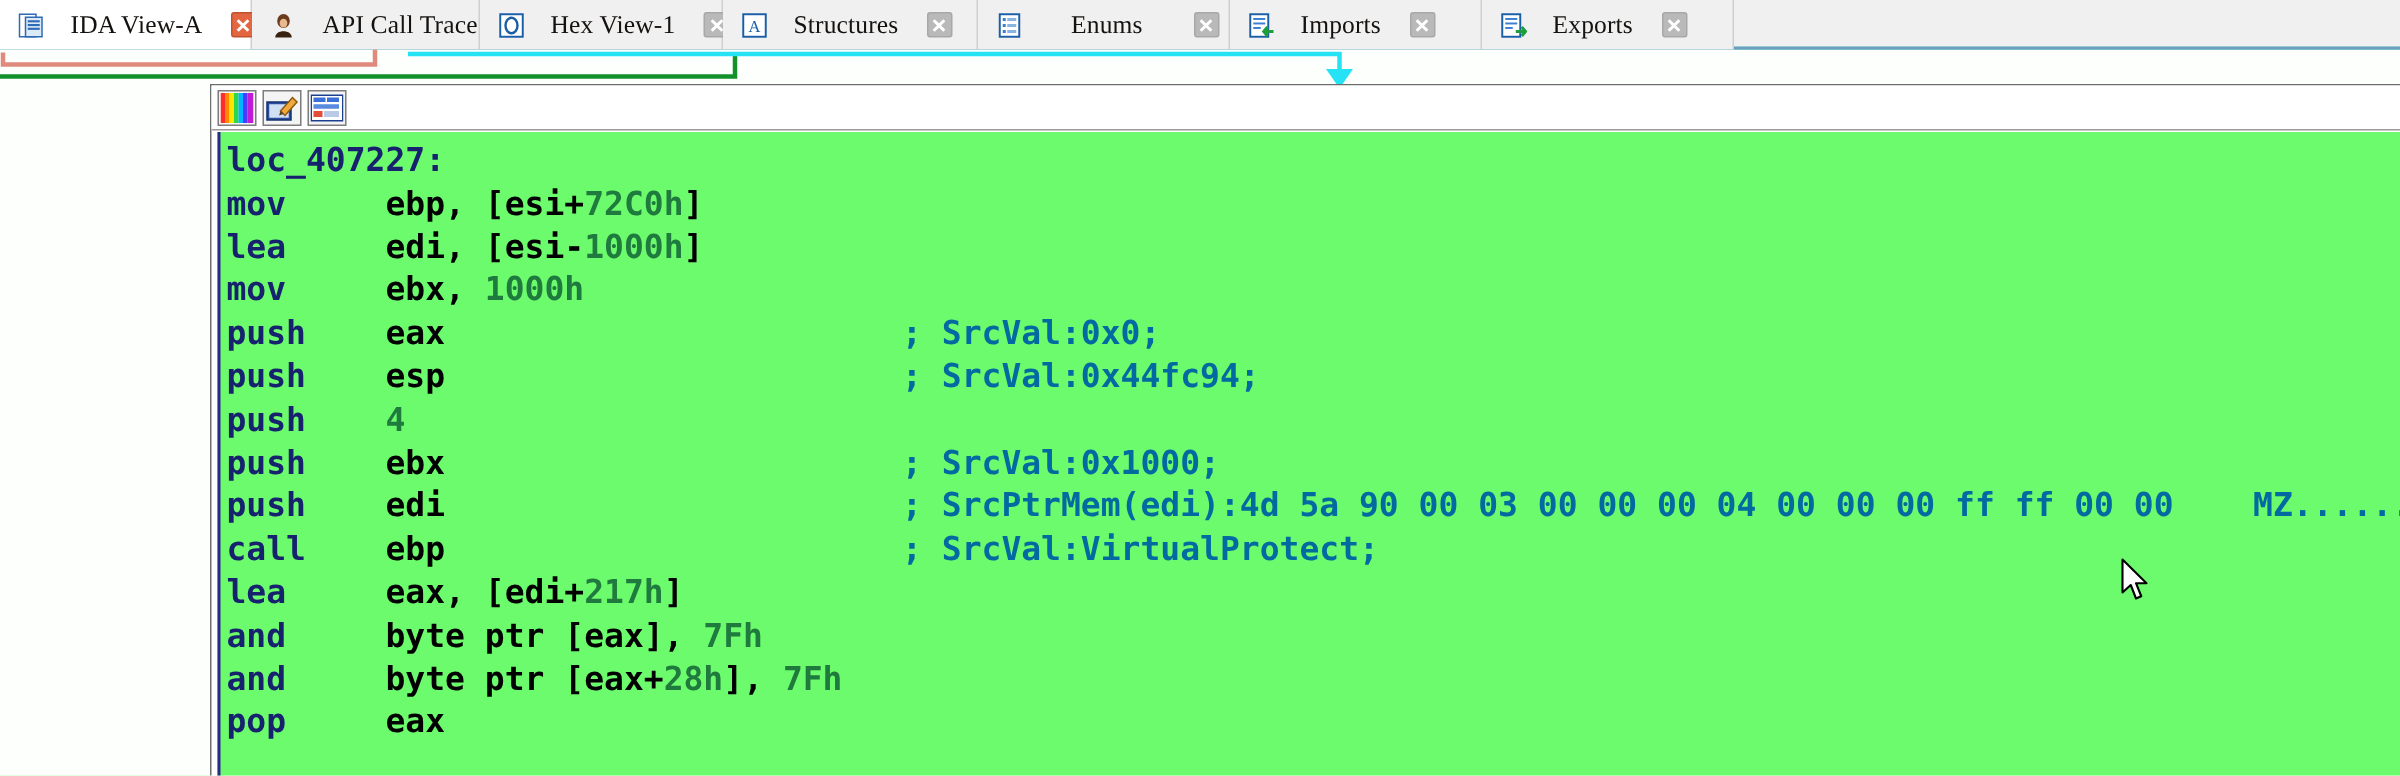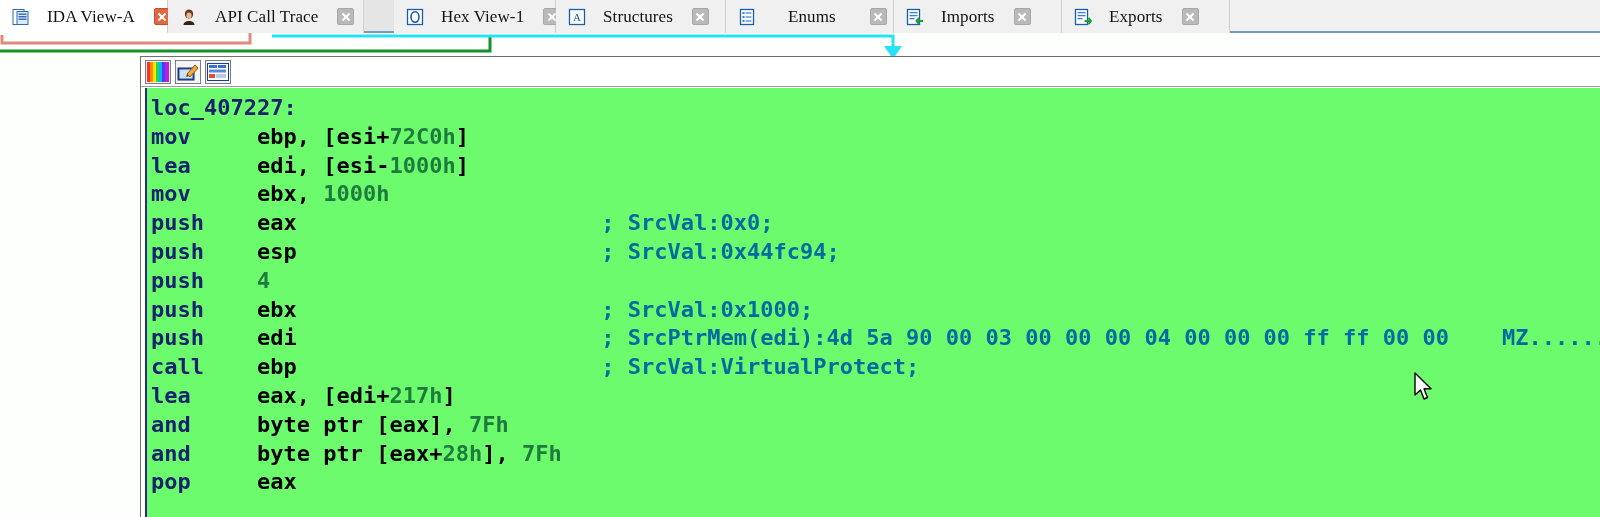--- a/index.html
+++ b/index.html
@@ -18,21 +18,21 @@
     height: 517px;
     background: #fcfffc;
   }
 
   
   .tabbar {
     position: absolute;
     left: 0; top: 0;
     width: 1600px;
     height: 33px;
-    background: #e5e5e5;
+    background: #14b8a6;
     display: flex;
     align-items: stretch;
     border-bottom: 2px solid #6f9dc2;
     box-sizing: border-box;
   }
   .tab {
     display: flex;
     align-items: center;
     gap: 9px;
     padding: 0 14px 0 12px;
@@ -192,32 +192,32 @@
             <rect x="1" y="1.5" width="11" height="15" fill="#ffffff" stroke="#2e6bb5"></rect>
             <rect x="5" y="3.5" width="11" height="13" fill="#dbe9f8" stroke="#2e6bb5"></rect>
             <rect x="6.5" y="5.5" width="8" height="1.4" fill="#2e6bb5"></rect>
             <rect x="6.5" y="8" width="8" height="1.4" fill="#2e6bb5"></rect>
             <rect x="6.5" y="10.5" width="8" height="1.4" fill="#2e6bb5"></rect>
           </svg>
         </span>
         <span class="tab-label">IDA View-A</span>
         <span class="tabclose red"></span>
       </div>
-      <div class="tab" style="width: 196px;">
+      <div class="tab" style="width: 152px;">
         <span class="tabicon">
           <svg width="18" height="18" viewBox="0 0 18 18">
             <ellipse cx="9" cy="6" rx="4.2" ry="4.6" fill="#6b3a1f"></ellipse>
             <path d="M 3.5 17 C 3.5 11.5 14.5 11.5 14.5 17 Z" fill="#3a2210"></path>
             <ellipse cx="9" cy="7.4" rx="2.6" ry="2.9" fill="#e8b98c"></ellipse>
           </svg>
         </span>
         <span class="tab-label">API Call Trace</span>
         <span class="tabclose"></span>
       </div>
-      <div class="tab" style="width: 162px; margin-left: 30px;">
+      <div class="tab" style="width: 162px;">
         <span class="tabicon">
           <svg width="18" height="18" viewBox="0 0 18 18">
             <rect x="1.5" y="1.5" width="15" height="15" fill="#ffffff" stroke="#1b5ea8" stroke-width="1.3"></rect>
             <ellipse cx="9" cy="9" rx="4" ry="5.2" fill="none" stroke="#1b5ea8" stroke-width="1.6"></ellipse>
           </svg>
         </span>
         <span class="tab-label">Hex View-1</span>
         <span class="tabclose"></span>
       </div>
       <div class="tab" style="width: 170px;">

